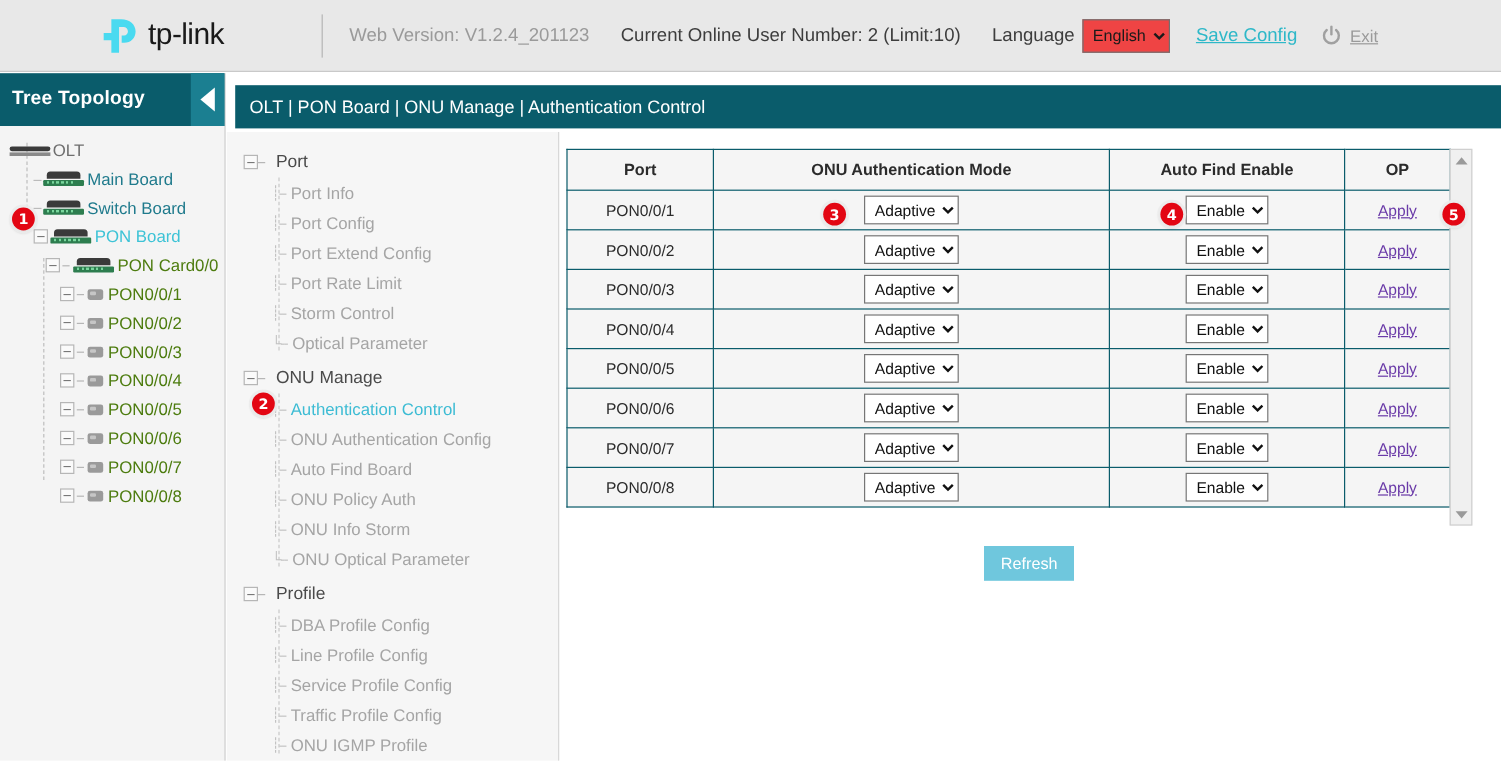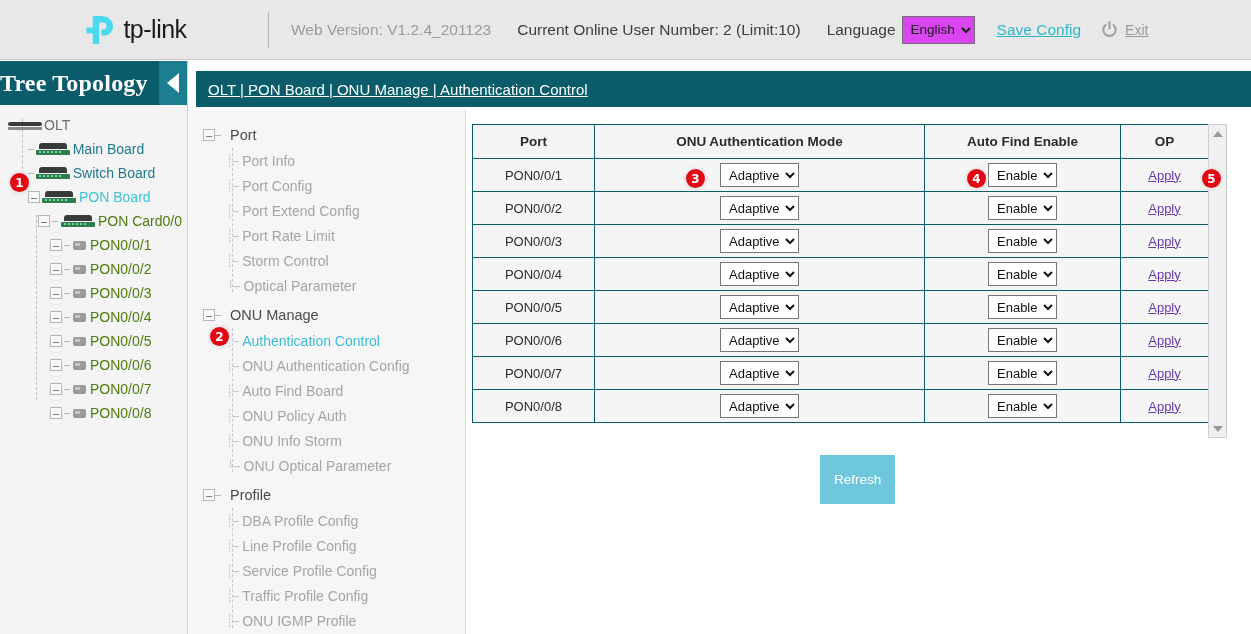--- a/index.html
+++ b/index.html
@@ -40,21 +40,21 @@
   .hdr-item { font-size: 15.5px; color: #9a9a9a; white-space: nowrap; }
   .hdr-item.dark { color: #3d3d3d; }
   .hdr-gap-1 { width: 26px; }
   .hdr-gap-2 { width: 26px; }
   .hdr-gap-3 { width: 22px; }
   .hdr-gap-4 { width: 20px; }
   .lang-label { font-size: 15.5px; color: #3d3d3d; margin-right: 6px; }
   .lang-select {
     font-family: "Liberation Sans", sans-serif;
     font-size: 13.5px; color: #1a1a1a;
-    background: #d946ef;
+    background: #ef4444;
     border: 1px solid #707070;
     padding: 3px 2px 3px 4px;
     height: 28px;
   }
   .save-config {
     font-size: 15.5px; color: #2eb8c8; text-decoration: underline;
     cursor: pointer; white-space: nowrap;
   }
   .exit-wrap { display: flex; align-items: center; gap: 7px; cursor: pointer; }
   .power-icon { width: 17px; height: 17px; position: relative; }
@@ -66,22 +66,22 @@
     width: 188px; height: 573px;
     background: #f4f4f4;
     border-right: 1px solid #d0d0d0;
   }
   .tree-header {
     position: relative;
     height: 44px; background: #0a5c6b;
     display: flex; align-items: center;
   }
   .tree-title {
-    color: #ffffff; font-size: 24px; font-weight: bold;
-    letter-spacing: 0.2px; font-family: Liberation Serif, serif;
+    color: #ffffff; font-size: 16px; font-weight: bold;
+    padding-left: 10px; letter-spacing: 0.2px;
   }
   .tree-collapse {
     position: absolute; right: 0; top: 0;
     width: 28px; height: 44px; background: #1b7f91;
     display: flex; align-items: center; justify-content: center;
     cursor: pointer;
   }
   .tri-left {
     width: 0; height: 0;
     border-top: 10px solid transparent;
@@ -176,21 +176,20 @@
   }
 
   
   .crumb {
     position: absolute; left: 196px; top: 71px;
     width: 1055px; height: 36px;
     background: #0a5c6b; color: #ffffff;
     display: flex; align-items: center;
     padding-left: 12px;
     font-size: 15px;
-    text-decoration: underline;
   }
   .content {
     position: absolute; left: 467px; top: 110px;
     width: 784px; height: 524px;
     background: #ffffff;
   }
 
   .tbl-wrap {
     position: absolute; left: 5px; top: 14px;
     width: 755px; height: 314px;
@@ -246,21 +245,21 @@
     width:0;height:0;border-left:5px solid transparent;border-right:5px solid transparent;
     border-top:6px solid #9a9a9a;
   }
 
   .refresh-btn {
     position: absolute; left: 353px; top: 345px;
     background: #6fc7dd; color: #ffffff;
     border: none;
     font-family: "Liberation Sans", sans-serif;
     font-size: 13.5px;
-    padding: 17px 14px;
+    padding: 7px 14px;
     cursor: pointer;
   }
 
   
   .watermark {
     position: absolute; left: 474px; top: 396px;
     width: 420px; height: 130px;
     pointer-events: none;
     z-index: 5;
   }

